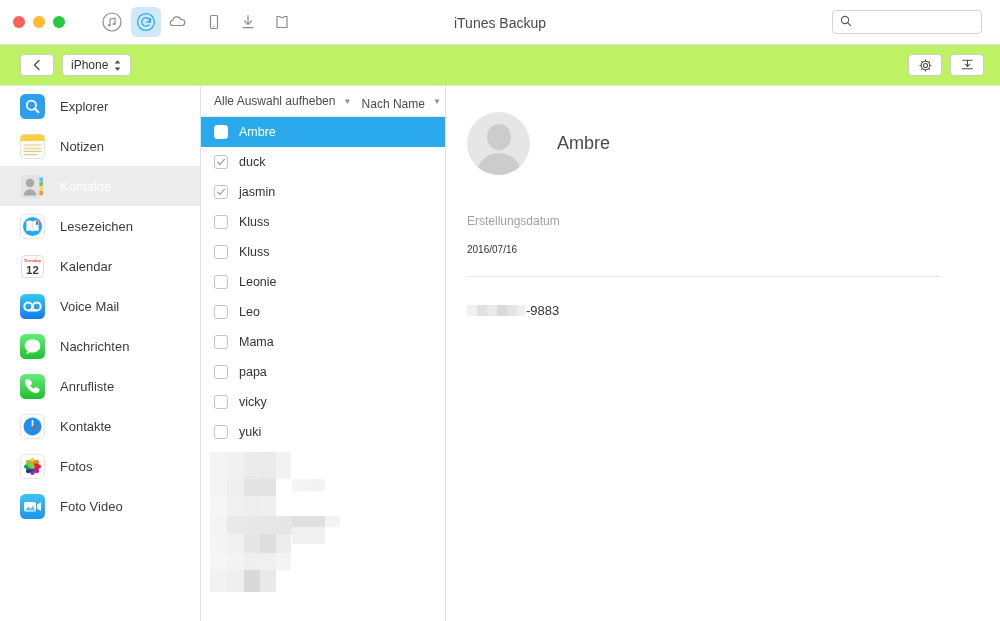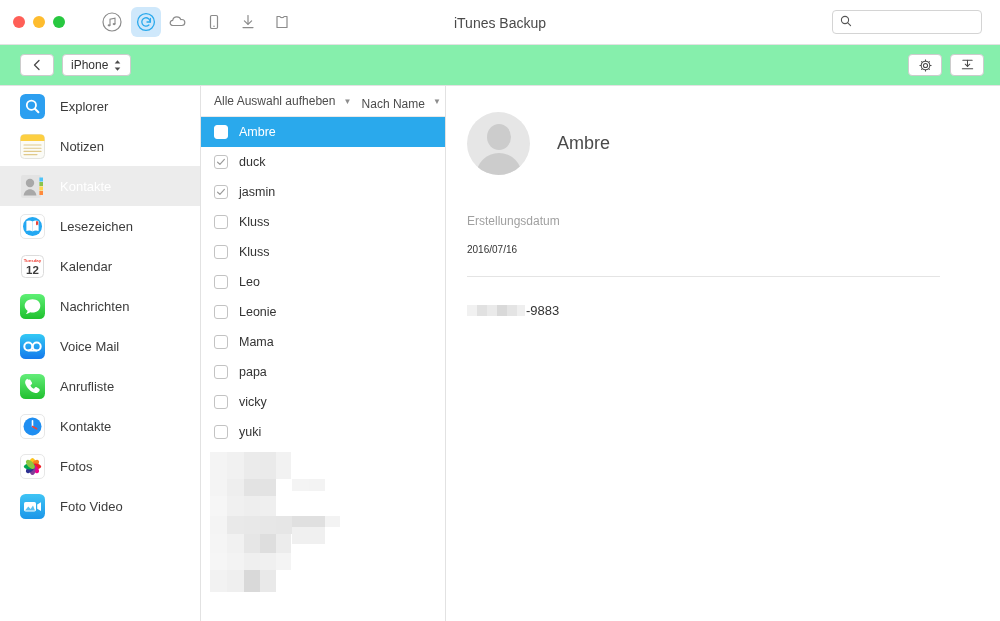--- a/index.html
+++ b/index.html
@@ -46,21 +46,21 @@
   }
   .searchbox input {
     border:none; outline:none; font-size:12px; color:#333;
     background:transparent; width:112px; margin-left:5px;
     font-family:"Liberation Sans", sans-serif;
   }
 
   
   .subbar {
     position:absolute; top:45px; left:0; width:1000px; height:41px;
-    background:#86efac; border-bottom:1px solid #e2e2e2;
+    background:#bef264; border-bottom:1px solid #e2e2e2;
     display:flex; align-items:center;
   }
   .btn-plain {
     height:22px; border:1px solid #cccccc; border-radius:4px;
     background:#fff; display:flex; align-items:center; justify-content:center;
     font-size:12px; color:#333; cursor:pointer;
   }
   .back-btn { width:34px; margin-left:20px; }
   .device-btn { padding:0 8px; margin-left:8px; gap:5px; }
   .right-btns { position:absolute; right:16px; display:flex; gap:8px; }
@@ -311,48 +311,48 @@
           <text x="13.5" y="21" font-family="Liberation Sans, sans-serif" font-size="11.5" fill="#3c3c3c" text-anchor="middle">12</text>
         </svg>
       </span>
       <span class="label">Kalendar</span>
     </div>
 
     <div class="side-item">
       <span class="sicon">
         <svg width="27" height="27" viewBox="0 0 27 27">
           <defs>
-              <linearGradient id="msg" x1="0" y1="0" x2="0" y2="1">
-            <stop offset="0" stop-color="#5ef075"></stop>
-                <stop offset="1" stop-color="#1fc12e"></stop>
-          </linearGradient>
-            </defs>
-          <rect x="1" y="1" width="25" height="25" rx="5.5" fill="url(#msg)"></rect>
-          <path d="M13.5 6.3 c-4.5 0 -7.8 2.8 -7.8 6.4 0 2 1.1 3.8 2.9 5 -0.2 1.3 -0.9 2.4 -1.7 3.2 1.8 -0.2 3.3 -0.9 4.3 -1.7 0.7 0.2 1.5 0.3 2.3 0.3 4.5 0 7.8 -2.8 7.8 -6.8 0 -3.6 -3.3 -6.4 -7.8 -6.4 Z" fill="#fff"></path>
-        </svg>
-      </span>
-      <span class="label">Nachrichten</span>
-    </div>
-
-    <div class="side-item">
-      <span class="sicon">
-        <svg width="27" height="27" viewBox="0 0 27 27">
-          <defs>
               <linearGradient id="vmg" x1="0" y1="0" x2="0" y2="1">
             <stop offset="0" stop-color="#33c9f5"></stop>
                 <stop offset="1" stop-color="#1479ec"></stop>
           </linearGradient>
             </defs>
           <rect x="1" y="1" width="25" height="25" rx="5.5" fill="url(#vmg)"></rect>
           <circle cx="9.3" cy="13.5" r="4" fill="none" stroke="#fff" stroke-width="2"></circle>
           <circle cx="17.7" cy="13.5" r="4" fill="none" stroke="#fff" stroke-width="2"></circle>
           <path d="M9.3 17.5 H17.7" stroke="#fff" stroke-width="2"></path>
         </svg>
       </span>
       <span class="label">Voice Mail</span>
+    </div>
+
+    <div class="side-item">
+      <span class="sicon">
+        <svg width="27" height="27" viewBox="0 0 27 27">
+          <defs>
+              <linearGradient id="msg" x1="0" y1="0" x2="0" y2="1">
+            <stop offset="0" stop-color="#5ef075"></stop>
+                <stop offset="1" stop-color="#1fc12e"></stop>
+          </linearGradient>
+            </defs>
+          <rect x="1" y="1" width="25" height="25" rx="5.5" fill="url(#msg)"></rect>
+          <path d="M13.5 6.3 c-4.5 0 -7.8 2.8 -7.8 6.4 0 2 1.1 3.8 2.9 5 -0.2 1.3 -0.9 2.4 -1.7 3.2 1.8 -0.2 3.3 -0.9 4.3 -1.7 0.7 0.2 1.5 0.3 2.3 0.3 4.5 0 7.8 -2.8 7.8 -6.8 0 -3.6 -3.3 -6.4 -7.8 -6.4 Z" fill="#fff"></path>
+        </svg>
+      </span>
+      <span class="label">Nachrichten</span>
     </div>
 
     <div class="side-item">
       <span class="sicon">
         <svg width="27" height="27" viewBox="0 0 27 27">
           <defs>
               <linearGradient id="phg" x1="0" y1="0" x2="0" y2="1">
             <stop offset="0" stop-color="#63ed79"></stop>
                 <stop offset="1" stop-color="#21c02f"></stop>
           </linearGradient>
@@ -452,25 +452,25 @@
     <div class="list-row">
       <span class="cbox"></span>
       <span>Kluss</span>
     </div>
     <div class="list-row">
       <span class="cbox"></span>
       <span>Kluss</span>
     </div>
     <div class="list-row">
       <span class="cbox"></span>
+      <span>Leonie</span>
+    </div>
+    <div class="list-row">
+      <span class="cbox"></span>
       <span>Leo</span>
-    </div>
-    <div class="list-row">
-      <span class="cbox"></span>
-      <span>Leonie</span>
     </div>
     <div class="list-row">
       <span class="cbox"></span>
       <span>Mama</span>
     </div>
     <div class="list-row">
       <span class="cbox"></span>
       <span>papa</span>
     </div>
     <div class="list-row">

